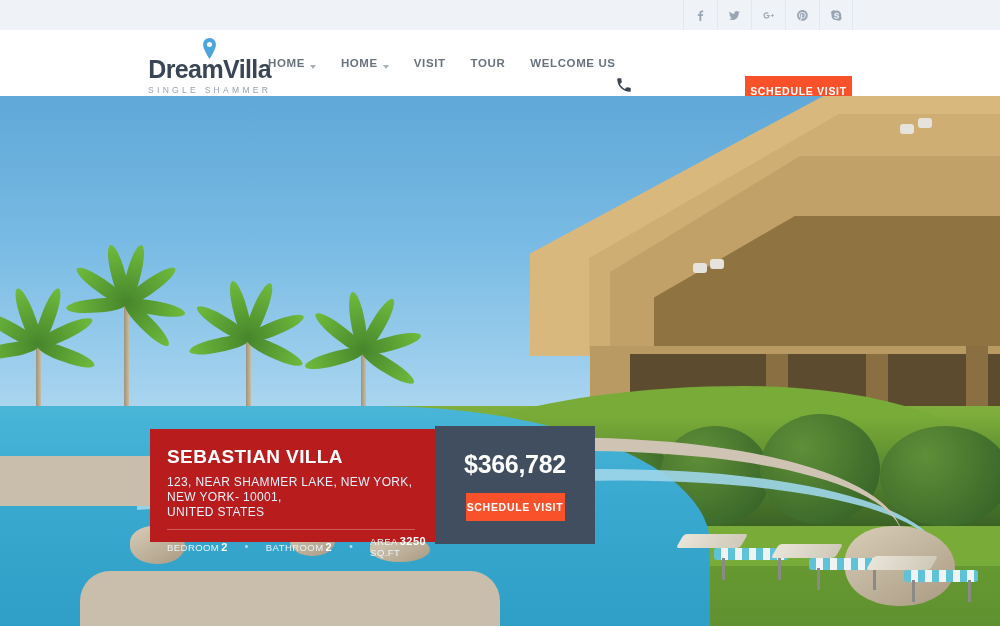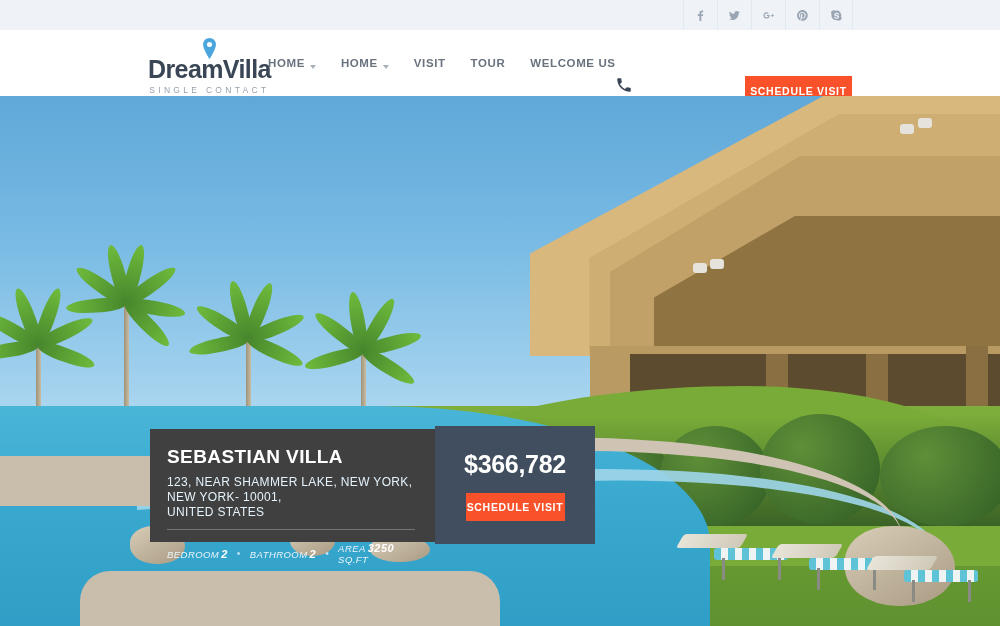--- a/index.html
+++ b/index.html
@@ -217,40 +217,39 @@
     border-radius:3px;
   }
   .lounge-leg{
     position:absolute; width:3px; height:22px; background:#8b8b86;
   }
 
   
   .card-blue{
     position:absolute; left:150px; top:333px;
     width:285px; height:113px;
-    background:#404040; color:#fff;
+    background:#b91c1c; color:#fff;
     padding:18px 18px 0 17px; z-index:5;
   }
   .prop-title{
     font-size:19px; font-weight:bold; letter-spacing:.4px; line-height:1;
     margin-bottom:9px;
   }
   .prop-addr{
     font-size:12px; letter-spacing:.35px; line-height:15px;
     color:#e4f2fb; max-width:250px;
   }
   .prop-divider{
     height:1px; background:rgba(255,255,255,.28);
     margin:9px 0 0 0; width:248px;
   }
   .prop-stats{
-    display:flex; align-items:center; gap:9px;
-    margin-top:12px; font-size:9.5px; letter-spacing:.45px;
+    display:flex; align-items:center; gap:17px;
+    margin-top:5px; font-size:9.5px; letter-spacing:.45px;
     color:#eaf4fb;
-    font-style:italic;
   }
   .stat b{ font-size:11px; color:#fff; margin-left:2px; }
   .dot{ font-size:10px; color:#bfe0f3; }
 
   .card-dark{
     position:absolute; left:435px; top:330px;
     width:160px; height:118px;
     background:#414e5f; z-index:4;
     display:flex; flex-direction:column;
     align-items:center; justify-content:center; gap:14px;
@@ -295,21 +294,21 @@
 
 <div class="header">
   <a class="logo">
     <span class="logo-pin">
       <svg viewBox="0 0 24 30">
           <path d="M12 0C6.9 0 2.8 4.1 2.8 9.2c0 6.7 9.2 20.8 9.2 20.8s9.2-14.1 9.2-20.8C21.2 4.1 17.1 0 12 0z" fill="#4ca6de"></path>
           <circle cx="12" cy="9.2" r="3.6" fill="#fff"></circle>
         </svg>
     </span>
     <span class="logo-name"><span class="dream">Dream</span><span class="villa">Villa</span></span>
-    <span class="logo-sub">SINGLE CONTACT</span>
+    <span class="logo-sub">SINGLE SHAMMER</span>
   </a>
 
   <nav class="nav">
     <div class="nav-item">
       <span>HOME</span>
       <span class="caret"></span>
     </div>
     <div class="nav-item">
       <span>HOME</span>
       <span class="caret"></span>

